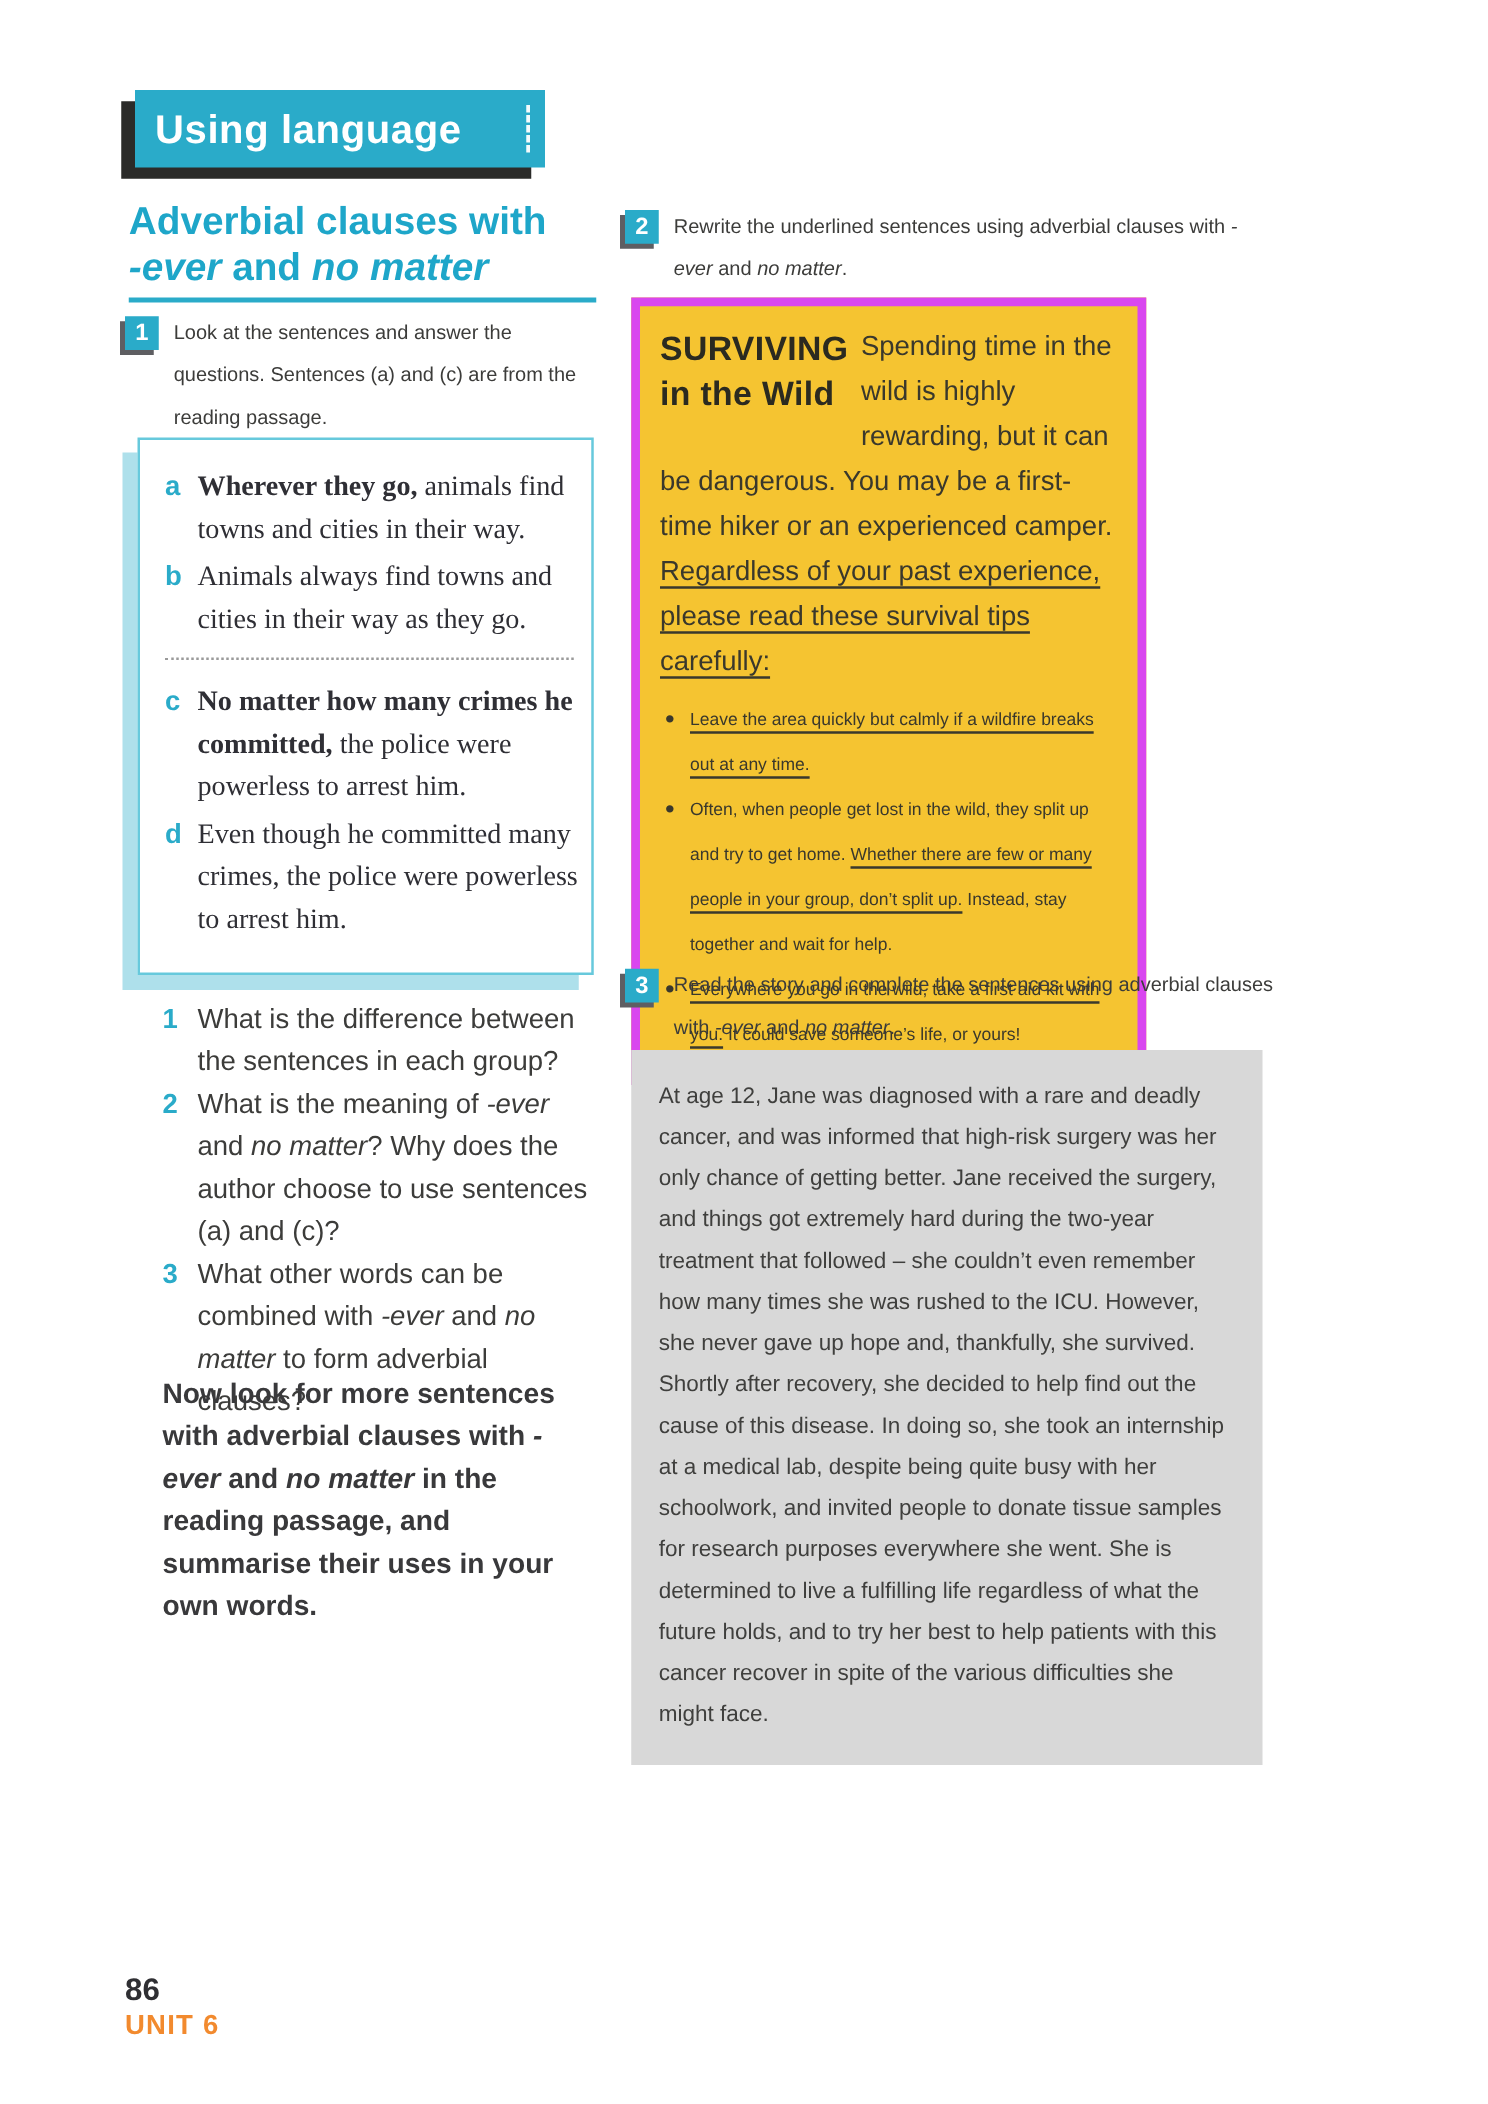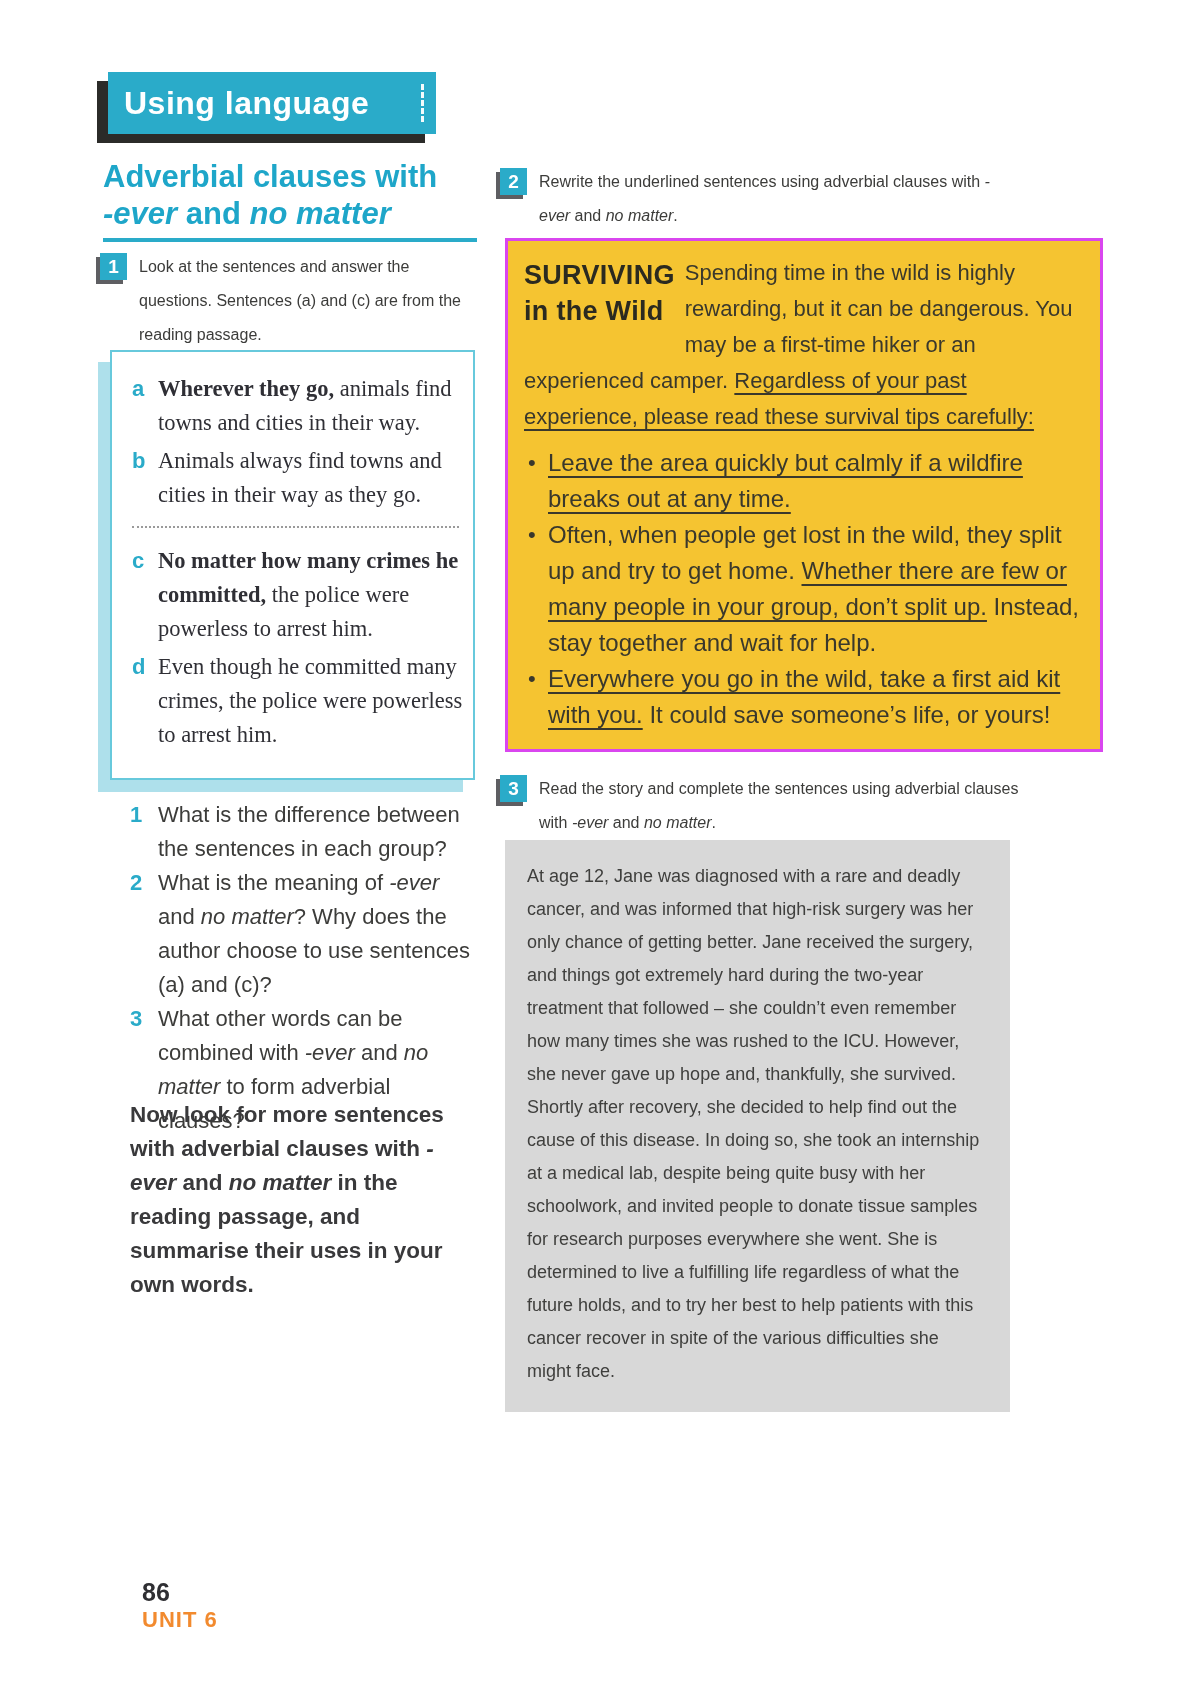--- a/index.html
+++ b/index.html
@@ -39,44 +39,44 @@
   
   .questions{position:absolute;left:130px;top:798px;width:352px;}
   .q-item{display:flex;}
   .q-num{flex:0 0 28px;color:#2aabc9;font-weight:bold;font-size:22px;line-height:34px;}
   .q-text{font-size:22px;line-height:34px;}
 
   .now-look{position:absolute;left:130px;top:1098px;width:348px;
             font-size:22.5px;line-height:34px;color:#39393b;}
 
   
-  .yellow-box{position:absolute;left:505px;top:238px;width:598px;box-sizing:border-box;
-              background:#f5c431;border:3px solid #d946ef;padding:14px 18px 16px 16px;
+  .yellow-box{position:absolute;left:505px;top:238px;width:412px;box-sizing:border-box;
+              background:#f5c431;border:7px solid #d946ef;padding:14px 18px 16px 16px;
               color:#3a382c;}
   .yb-body{font-size:22px;line-height:36px;}
   .surv-title{float:left;margin:2px 10px 0 0;font-weight:bold;color:#2b2a20;
               font-size:27px;line-height:36px;letter-spacing:.3px;}
   .yb-bullets{margin:10px 0 0 0;padding:0;list-style:none;}
-  .yb-bullets li{position:relative;padding-left:24px;font-size:24px;line-height:36px;}
+  .yb-bullets li{position:relative;padding-left:24px;font-size:14px;line-height:36px;}
   .yb-bullets li::before{content:"•";position:absolute;left:4px;top:0;font-size:22px;}
 
   
   .gray-box{position:absolute;left:505px;top:840px;width:505px;box-sizing:border-box;
             background:#d8d8d8;padding:20px 24px 24px 22px;
             font-size:18px;line-height:33px;color:#3f3f3d;}
 
   
   .ri{font-style:italic;}
   .rb{font-weight:bold;}
   .ru{text-decoration:underline;text-decoration-thickness:2px;text-underline-offset:5px;}
 
   
   .footer{position:absolute;left:100px;top:1578px;display:flex;align-items:baseline;flex-direction:column;}
   .page-num{font-weight:bold;font-size:25px;color:#2f2f33;}
-  .unit-label{margin-left:42px;font-weight:bold;font-size:22px;color:#f28a2e;letter-spacing:1px;text-align:center;}
+  .unit-label{font-weight:bold;font-size:22px;color:#f28a2e;letter-spacing:1px;text-align:center;}
 </style>
 </head>
 <body>
 
 <div class="page">
 
   <div class="hdr">
     <span class="hdr-label">Using language</span>
     <span class="hdr-divider"></span>
     <span class="hdr-flag"></span>

